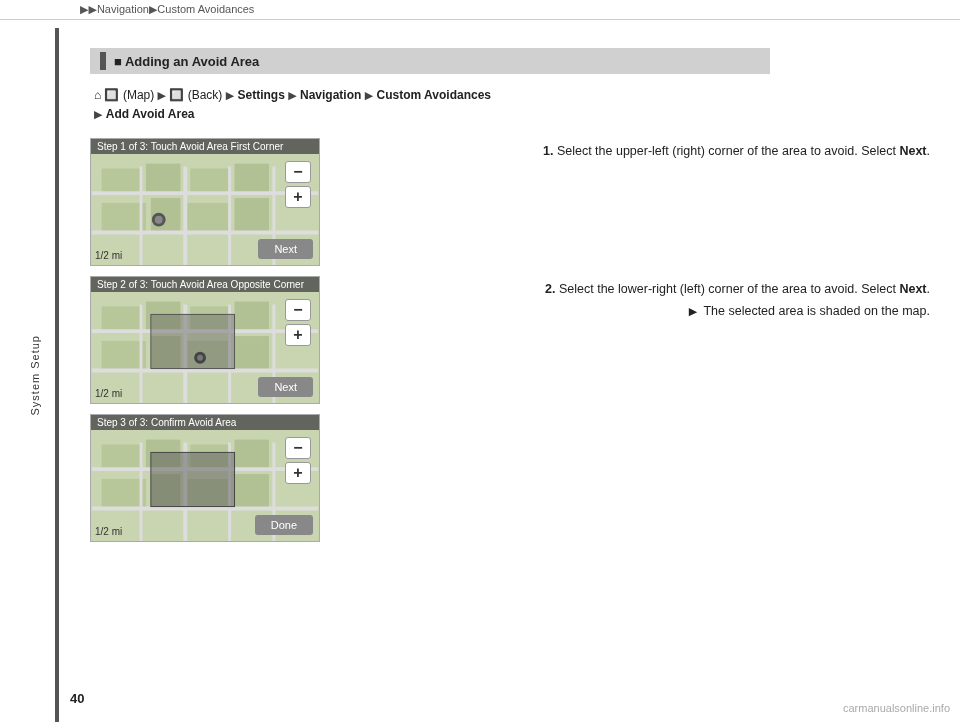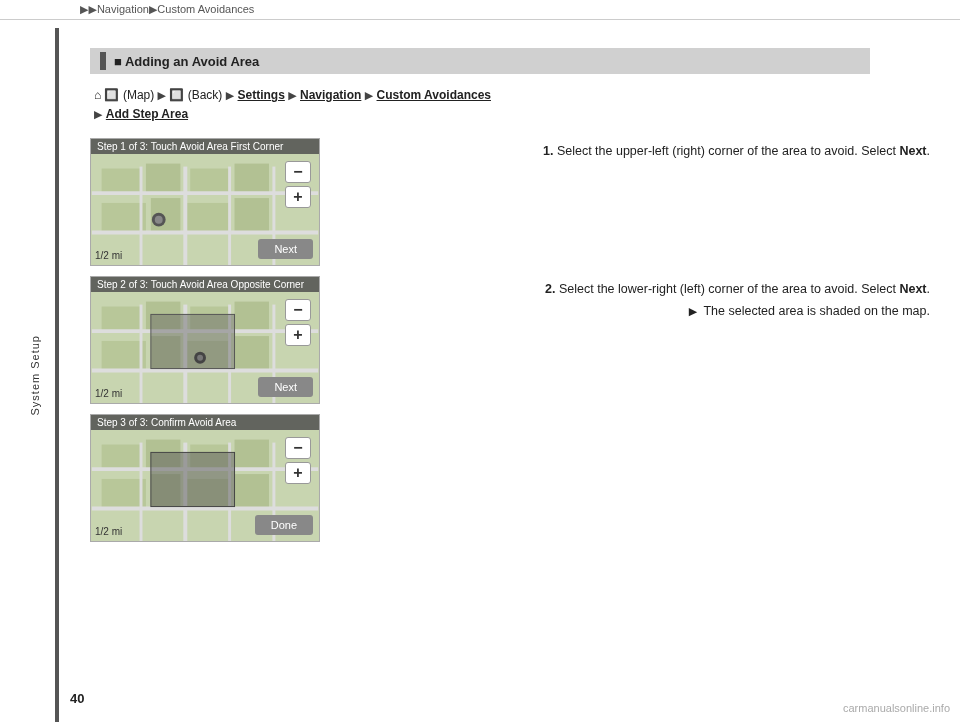--- a/index.html
+++ b/index.html
@@ -66,21 +66,21 @@
       padding: 20px 30px 20px 20px;
     }
 
     
     .section-header {
       display: flex;
       align-items: center;
       background: #d0d0d0;
       padding: 4px 10px;
       margin-bottom: 12px;
-      width: 780px;
+      width: 680px;
     }
     .section-header-bar {
       width: 6px;
       height: 18px;
       background: #555;
       margin-right: 8px;
       flex-shrink: 0;
     }
     .section-title {
       font-size: 13px;
@@ -91,21 +91,20 @@
     
     .path-line {
       font-size: 12px;
       color: #222;
       margin-bottom: 14px;
       line-height: 1.6;
       padding-left: 4px;
     }
     .path-line .bold {
       font-weight: bold;
-      text-decoration: underline;
     }
     .path-arrow {
       color: #444;
       font-size: 11px;
     }
 
     
     .two-col {
       display: flex;
       gap: 20px;
@@ -288,21 +287,21 @@
     <span class="path-arrow">▶</span>
     <span>🔲</span>
     <span>(Back)</span>
     <span class="path-arrow">▶</span>
     <span class="bold">Settings</span>
     <span class="path-arrow">▶</span>
     <span class="bold">Navigation</span>
     <span class="path-arrow">▶</span>
     <span class="bold">Custom Avoidances</span><br>
     <span class="path-arrow">▶</span>
-    <span class="bold">Add Step Area</span>
+    <span class="bold">Add Avoid Area</span>
   </div>
 
   <div class="two-col">
 
     <div class="map-container">
       <div class="map-box terrain-1">
         <div class="map-label-bar">
           <span>Step 1 of 3: Touch Avoid Area First Corner</span>
         </div>
 

